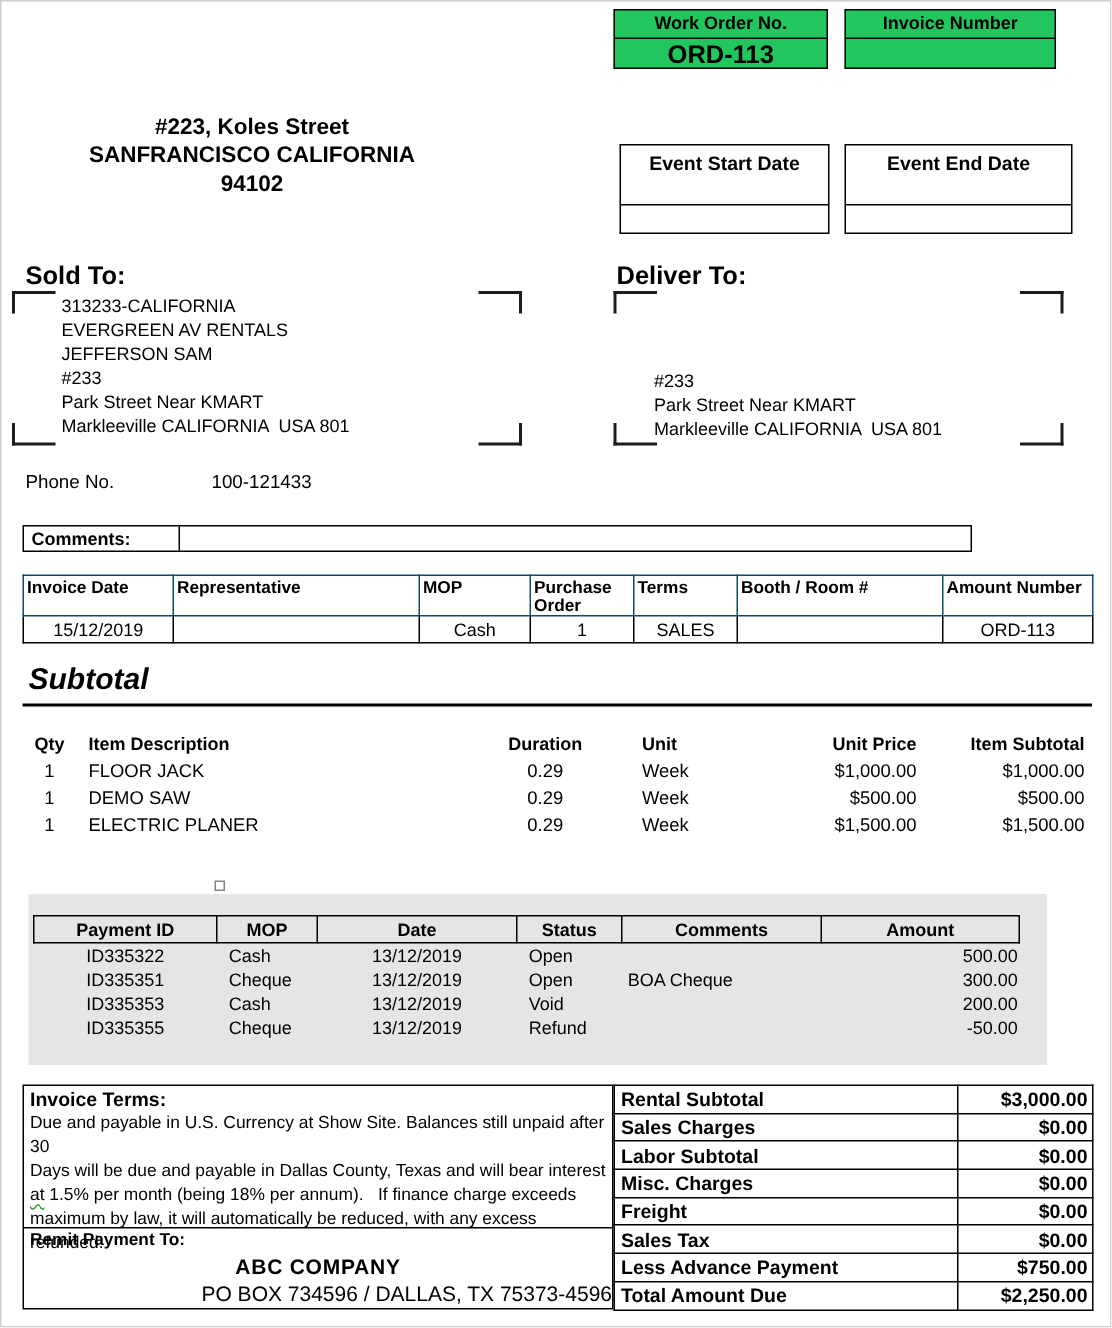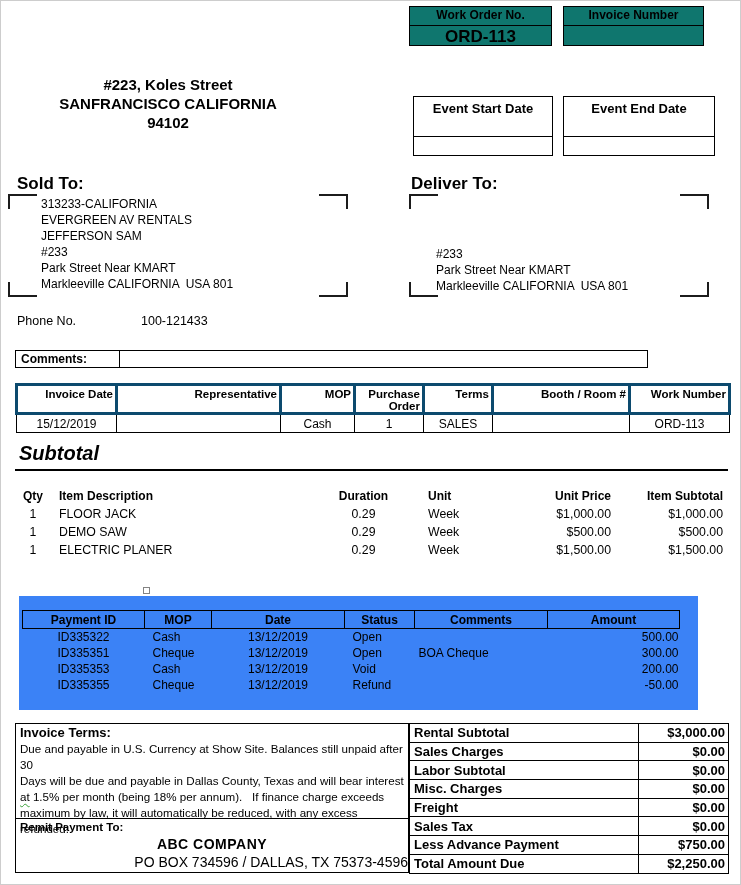--- a/index.html
+++ b/index.html
@@ -4,21 +4,21 @@
 <style>
   html,body{margin:0;padding:0;background:#fff;}
   .page{
     position:relative;width:741px;height:885px;background:#ffffff;
     border:1px solid #cdcdcd;box-sizing:border-box;overflow:hidden;
     font-family:"Liberation Sans", sans-serif;color:#000;
   }
   .abs{position:absolute;}
 
   
-  .idbox{position:absolute;border:1px solid #000;box-sizing:border-box;background:#0f766e;}
+  .idbox{position:absolute;border:1px solid #000;box-sizing:border-box;background:#22c55e;}
   .idbox .lbl{height:18px;border-bottom:1px solid #000;text-align:center;font-weight:bold;font-size:12px;line-height:17px;}
   .idbox .val{text-align:center;font-weight:bold;font-size:17px;line-height:21px;}
 
   
   .company{left:17px;top:74px;width:300px;text-align:center;font-weight:bold;font-size:15px;line-height:19px;}
 
   
   .evbox{position:absolute;border:1px solid #000;box-sizing:border-box;height:60px;background:#fff;}
   .evbox .lbl{height:40px;border-bottom:1px solid #000;text-align:center;font-weight:bold;font-size:13px;padding-top:4px;box-sizing:border-box;}
   .evbox .val{height:17px;font-size:12px;padding-left:4px;}
@@ -38,21 +38,21 @@
   .plain12{font-size:12.5px;}
 
   
   .comments{left:14px;top:349px;width:633px;height:18px;border:1px solid #000;box-sizing:border-box;display:flex;}
   .comments .lbl{width:104px;border-right:1px solid #000;box-sizing:border-box;font-weight:bold;font-size:12px;line-height:16px;padding-left:5px;}
   .comments .val{flex:1;font-size:12px;line-height:16px;padding-left:4px;}
 
   
   table{border-collapse:collapse;table-layout:fixed;}
   .ordertbl{left:14px;top:382px;width:713px;}
-  .ordertbl th{border:3px solid #0c4a6e;font-size:11.5px;font-weight:bold;text-align:right;vertical-align:top;padding:2px 2px 0 2px;height:26px;box-sizing:border-box;}
+  .ordertbl th{border:1px solid #0c4a6e;font-size:11.5px;font-weight:bold;text-align:left;vertical-align:top;padding:2px 2px 0 2px;height:26px;box-sizing:border-box;}
   .ordertbl td{border:1px solid #000;font-size:12px;text-align:center;height:17px;padding:0;}
 
   
   .equip-heading{left:18px;top:441px;font-style:italic;font-weight:bold;font-size:20px;}
   .equip-rule{left:14px;top:468px;width:713px;border-top:2px solid #000;height:0;}
   .equiptbl{left:14px;top:486px;width:713px;}
   .equiptbl th{font-size:12px;font-weight:bold;padding:0;height:18px;vertical-align:middle;}
   .equiptbl td{font-size:12.3px;padding:0;height:18px;vertical-align:middle;}
   .equiptbl .c{text-align:center;}
   .equiptbl .l1{text-align:left;padding-left:8px;}
@@ -162,21 +162,21 @@
         <col style="width:100px">
       </colgroup>
     <tbody>
         <tr>
       <th>Invoice Date</th>
       <th>Representative</th>
       <th>MOP</th>
       <th>Purchase Order</th>
       <th>Terms</th>
       <th>Booth / Room #</th>
-      <th>Work Number</th>
+      <th>Amount Number</th>
     </tr>
     <tr>
       <td>15/12/2019</td>
       <td></td>
       <td>Cash</td>
       <td>1</td>
       <td>SALES</td>
       <td></td>
       <td>ORD-113</td>
     </tr>
@@ -225,21 +225,21 @@
       <td class="c">0.29</td>
       <td class="l2">Week</td>
       <td class="r1">$1,500.00</td>
       <td class="r2">$1,500.00</td>
     </tr>
   </tbody>
     </table>
 
   <div class="abs handle"></div>
 
-  <div class="abs payblock" style="background-color: #3b82f6;">
+  <div class="abs payblock" style="background-color: #e5e5e5;">
     <table class="paytbl">
       <colgroup>
           <col style="width:122px">
           <col style="width:67px">
           <col style="width:133px">
           <col style="width:70px">
           <col style="width:133px">
           <col style="width:132px">
         </colgroup>
       <tbody>

